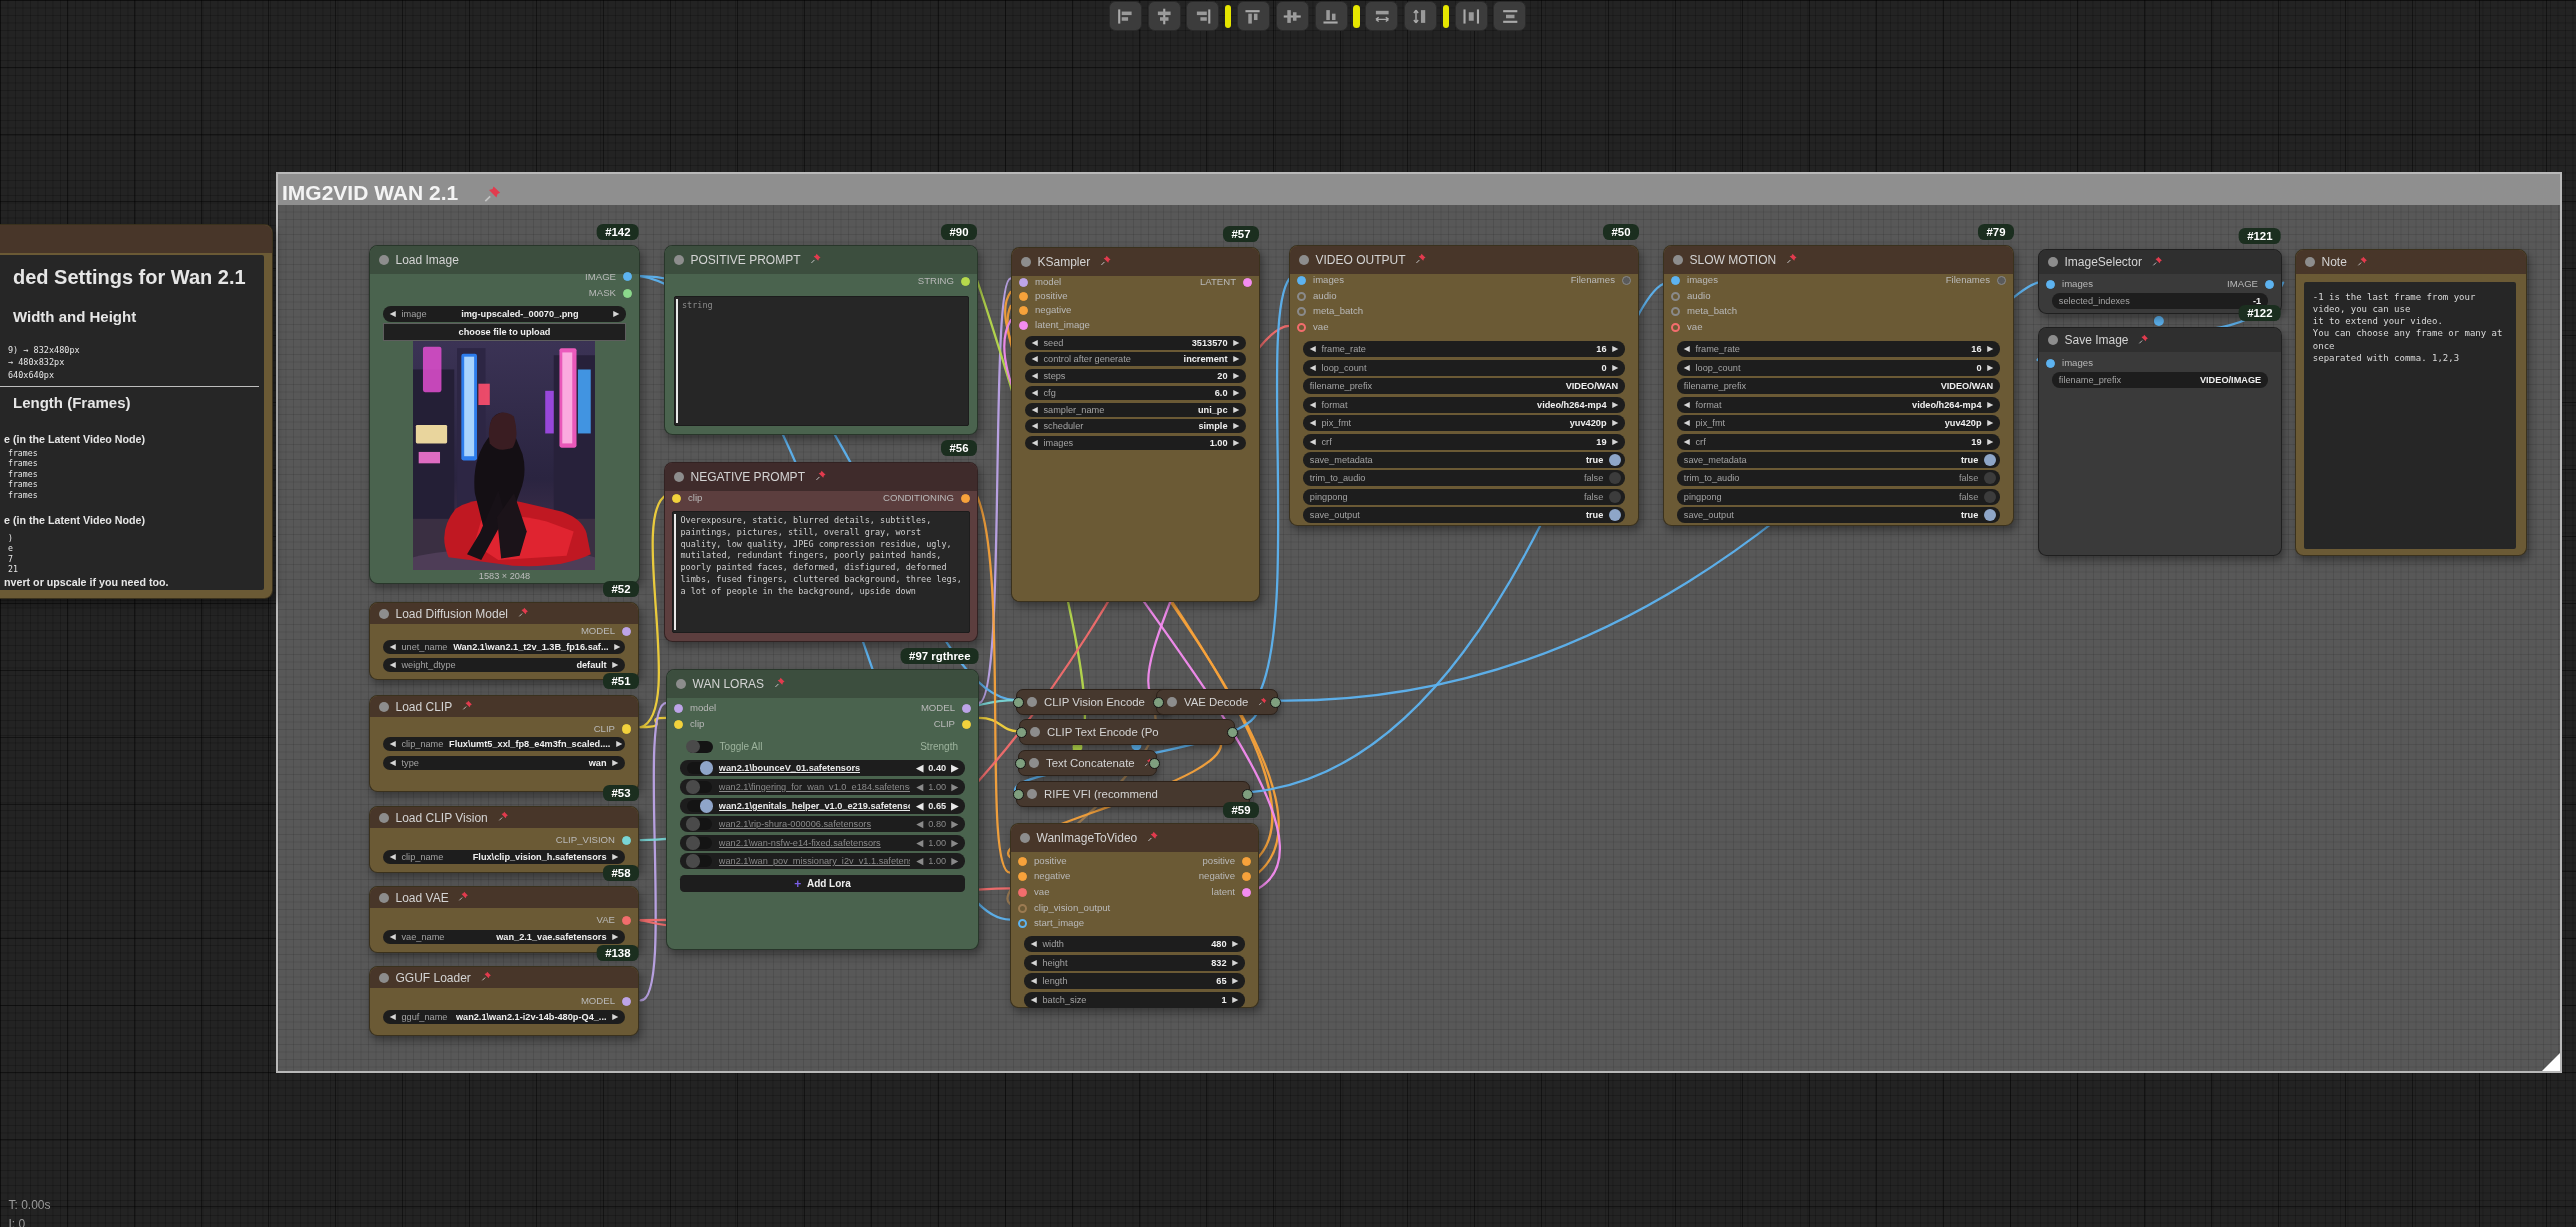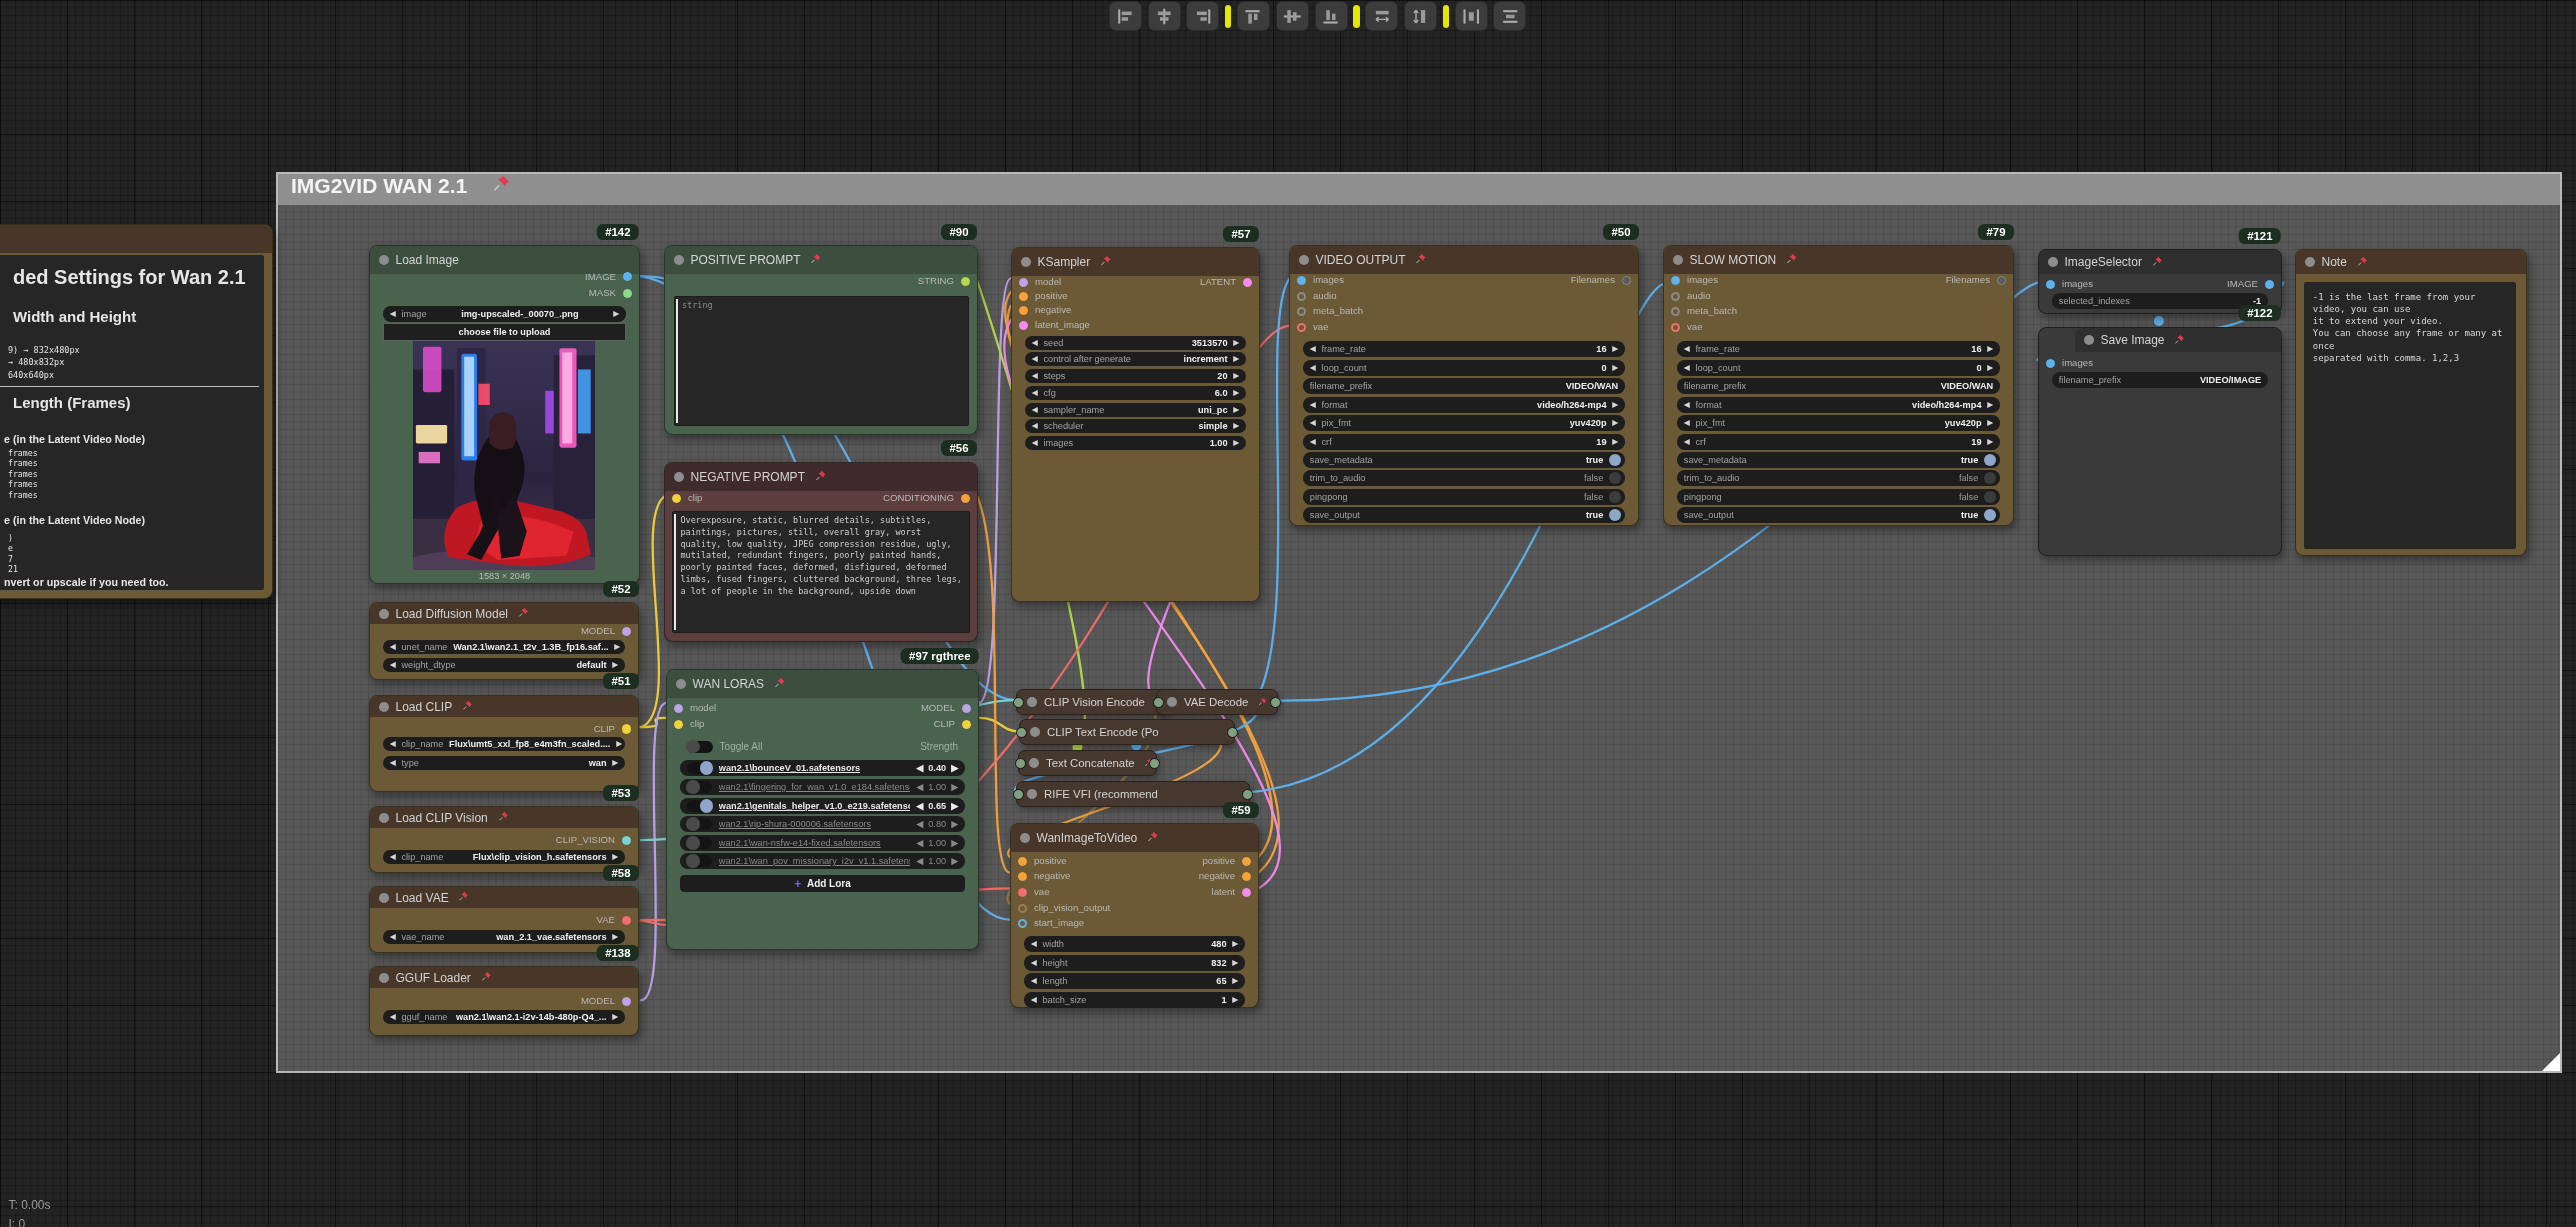--- a/index.html
+++ b/index.html
@@ -19,21 +19,21 @@
   .tbtn svg{display:block;}
   .tsep{width:6.4px;height:23px;border-radius:3.6px;background:#e6e600;}
   
   .group{position:absolute;left:276px;top:172px;width:2286px;height:901px;
     border:2.1px solid #b9b9b9;background:#585858;
     background-image:
       linear-gradient(to right, rgba(0,0,0,.10) 0.7px, transparent 0.7px),
       linear-gradient(to bottom, rgba(0,0,0,.10) 0.7px, transparent 0.7px);
     background-size:7.5px 7.5px;box-sizing:border-box;}
   .group-titlebar{position:absolute;left:0;top:0;right:0;height:31px;background:#8f8f8f;
-    display:flex;align-items:flex-start;padding-left:13px;gap:22px;}
+    display:flex;align-items:flex-end;padding-left:4px;gap:22px;}
   .group-title{font-size:21px;font-weight:bold;color:#f4f4f4;}
   .group-resize{position:absolute;right:0;bottom:0;width:0;height:0;
     border-left:18.5px solid transparent;border-bottom:18.5px solid #ffffff;}
   
   svg.wires{position:absolute;left:0;top:0;z-index:5;pointer-events:none;}
   svg.wires path{fill:none;stroke-width:3.2;stroke-linecap:round;opacity:.95;}
   
   .node{position:absolute;border-radius:8.5px;box-sizing:border-box;z-index:10;
     box-shadow:2.8px 4.3px 8.5px rgba(0,0,0,.35);border:0.7px solid rgba(0,0,0,.45);}
   .hdr{height:28px;border-radius:7.8px 7.8px 0 0;display:flex;align-items:center;padding:0 8.5px;gap:7px;}
@@ -852,21 +852,21 @@
         <span class="plbl out">IMAGE</span>
         <span class="pd out c-image"></span>
       </div>
     <div class="w" style="top:43px;">
         <span class="lbl">selected_indexes</span>
         <span class="val">-1</span>
       </div>
   </div>
 
   <div class="node n-gray" style="left:2038px;top:327px;width:244px;height:229px;">
-    <div class="hdr" style="height:24px;margin-left:36px;">
+    <div class="hdr" style="height:24px;">
         <span class="cdot"></span>
         <span class="ttl">Save Image</span>
         <span class="pin"><svg width="10.7" height="10.7" viewBox="0 0 16 16">
             <path d="M9.2 1.2l5.6 5.6-2.2 1-1 3-6.4-6.4 3-1z" fill="#e23b4e"></path>
             <path d="M6.2 9.8L2 14" stroke="#c4c4c4" stroke-width="1.4"></path>
           </svg></span>
       </div>
     <div class="prow" style="top:28px;">
         <span class="pd in c-image"></span>
         <span class="plbl in">images</span>

